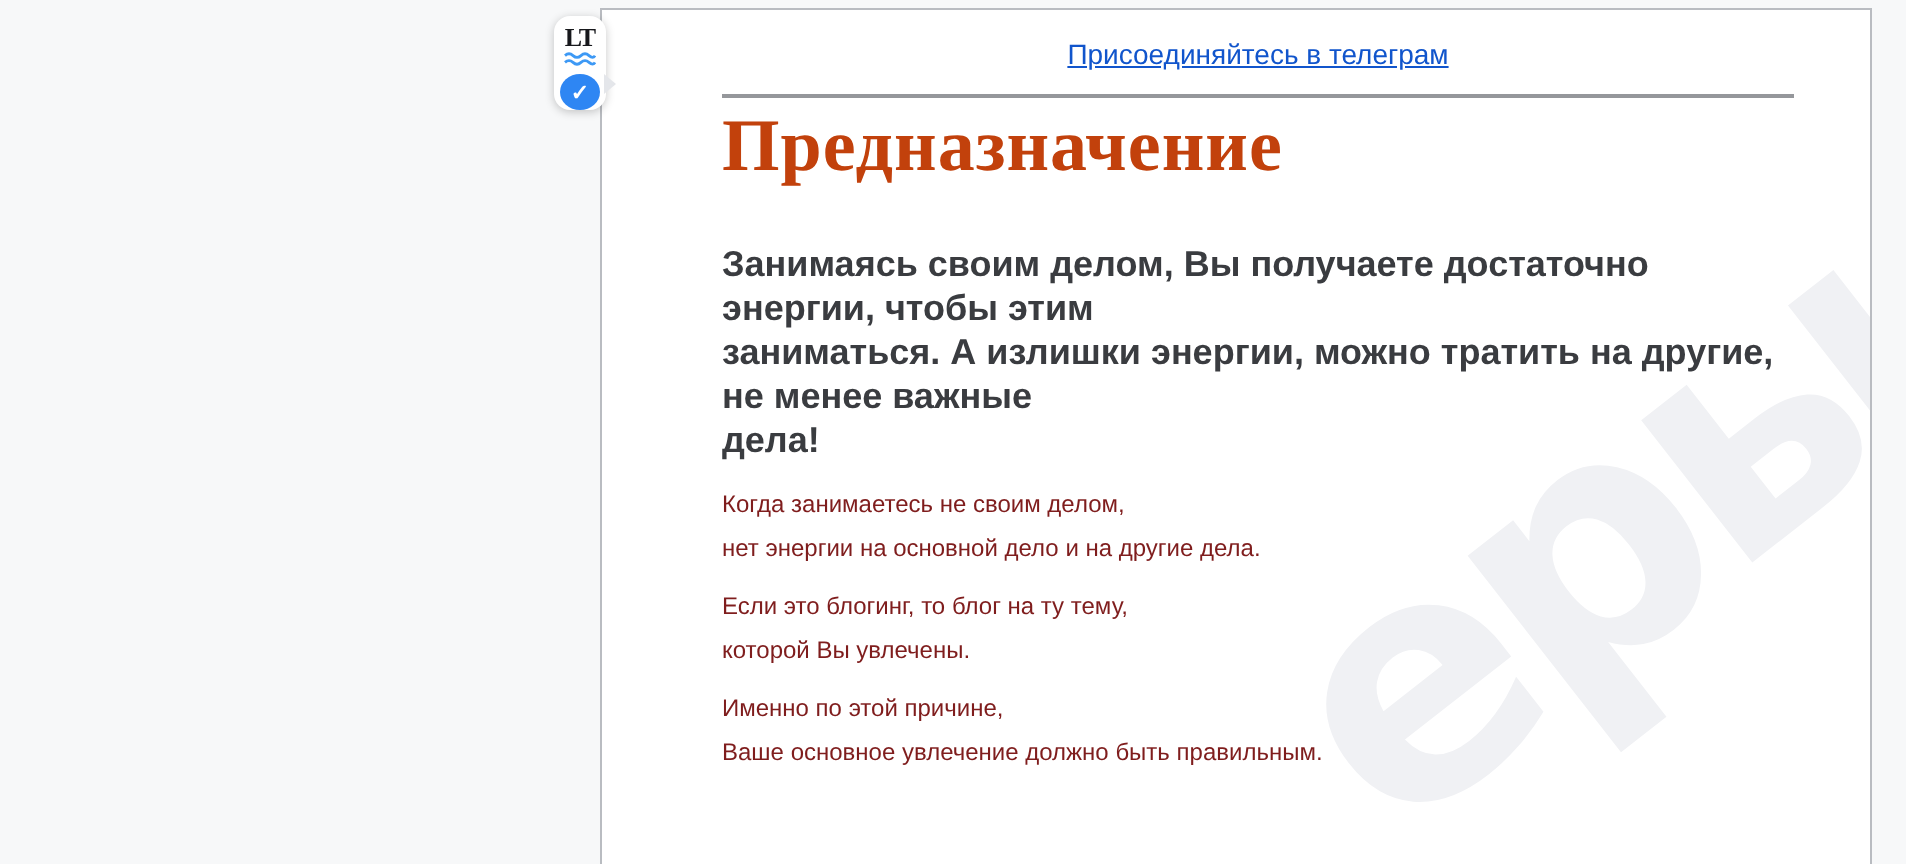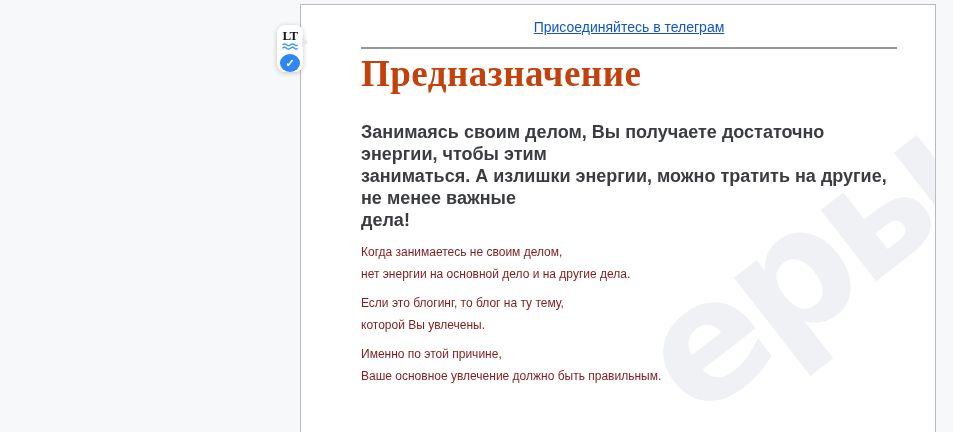--- a/index.html
+++ b/index.html
@@ -86,21 +86,21 @@
     color: #7f1d1d;
     font-size: 12px;
     line-height: 22px;
     margin: 0 0 7px 0;
     white-space: pre-line;
   }
 
   
   .lt-widget {
     position: absolute;
-    left: 277px; top: 25px;
+    left: 277px; top: 8px;
     width: 26px; height: 47px;
     background: #ffffff;
     border-radius: 8px;
     box-shadow: 0 1px 5px rgba(0,0,0,0.22);
     z-index: 5;
     display: flex;
     flex-direction: column;
     align-items: center;
     padding-top: 5px;
   }

